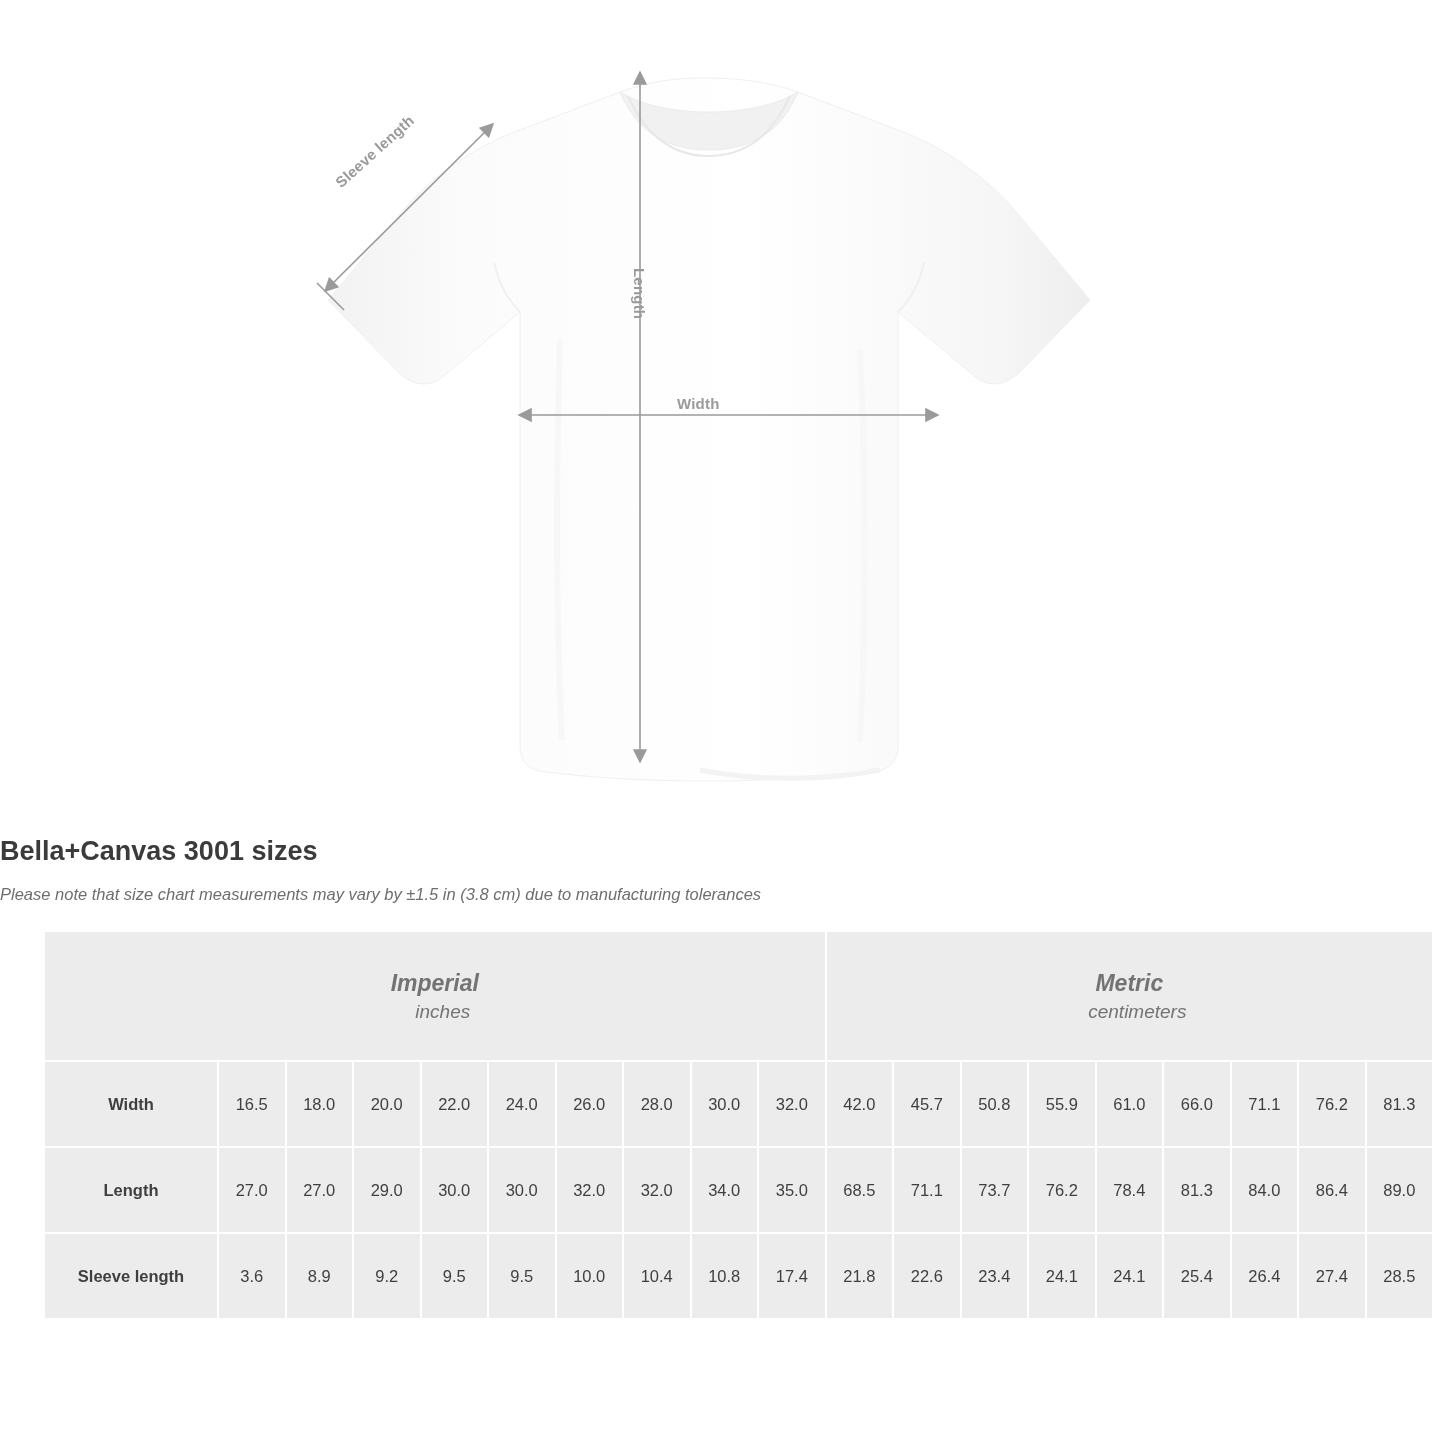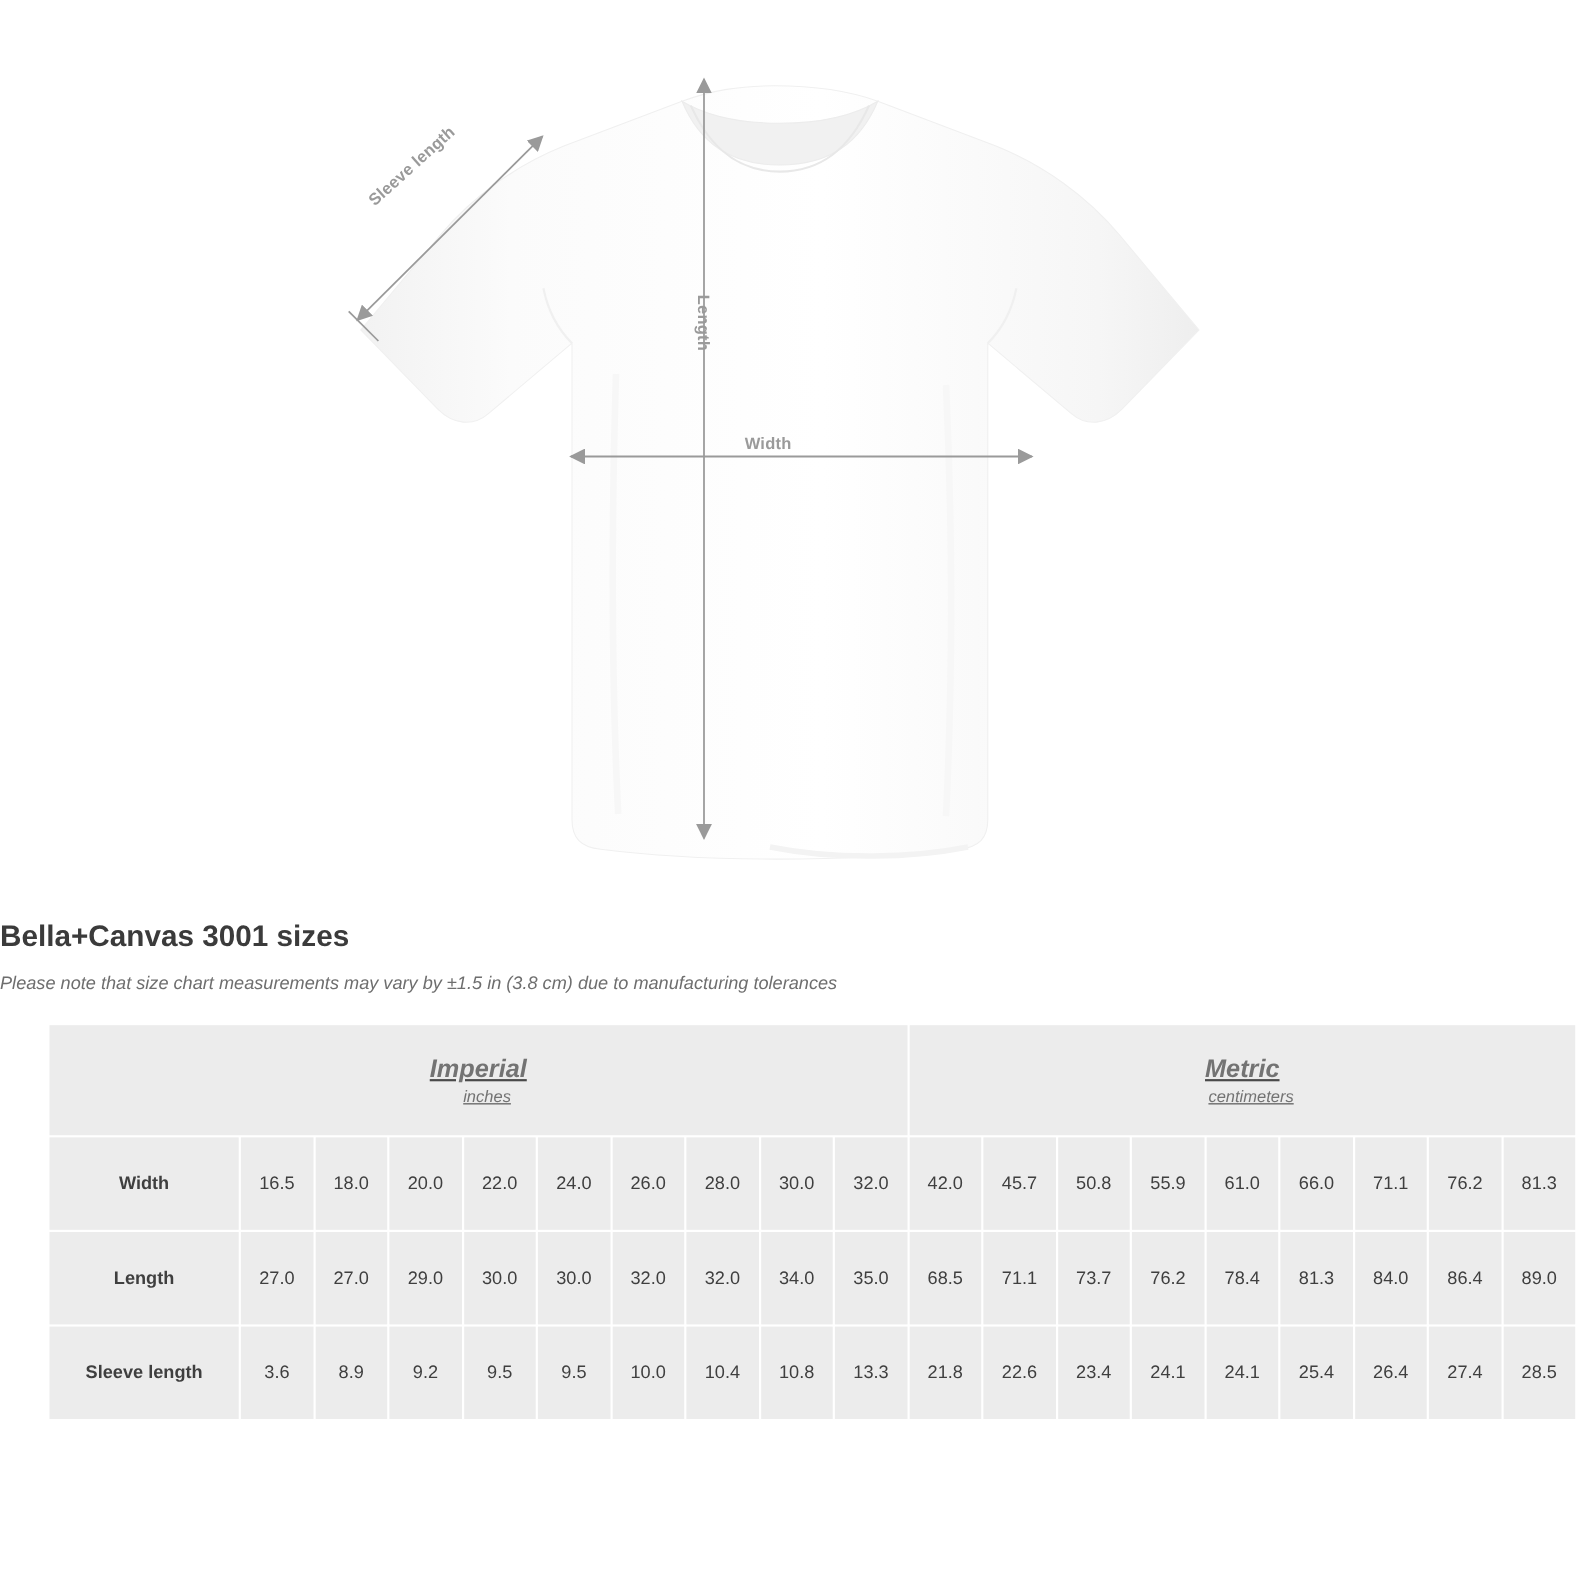--- a/index.html
+++ b/index.html
@@ -86,32 +86,31 @@
     table-layout: fixed;
   }
   td, th {
     background: #ececec;
     text-align: center;
     vertical-align: middle;
     font-weight: normal;
     color: #4a4a4a;
   }
   .unitgroup {
-    height: 100px;
+    height: 128px;
     padding: 0;
-    text-decoration: underline;
   }
   .unitgroup .u-name {
     font-size: 23px;
     font-weight: bold;
     font-style: italic;
     color: #737373;
   }
   .unitgroup .u-sub {
-    font-size: 15px;
+    font-size: 19px;
     font-style: italic;
     color: #737373;
     margin-top: 4px;
     padding-left: 16px;
   }
   tr.headrow td {
     height: 78px;
     font-size: 17px;
     font-weight: bold;
     color: #3f3f3f;
@@ -290,21 +289,21 @@
         <tr class="datarow">
           <td class="rowlabel">Sleeve length</td>
           <td>3.6</td>
           <td>8.9</td>
           <td>9.2</td>
           <td>9.5</td>
           <td>9.5</td>
           <td>10.0</td>
           <td>10.4</td>
           <td>10.8</td>
-          <td>13.3</td>
+          <td>17.4</td>
           <td>21.8</td>
           <td>22.6</td>
           <td>23.4</td>
           <td>24.1</td>
           <td>24.1</td>
           <td>25.4</td>
           <td>26.4</td>
           <td>27.4</td>
           <td>28.5</td>
         </tr>

